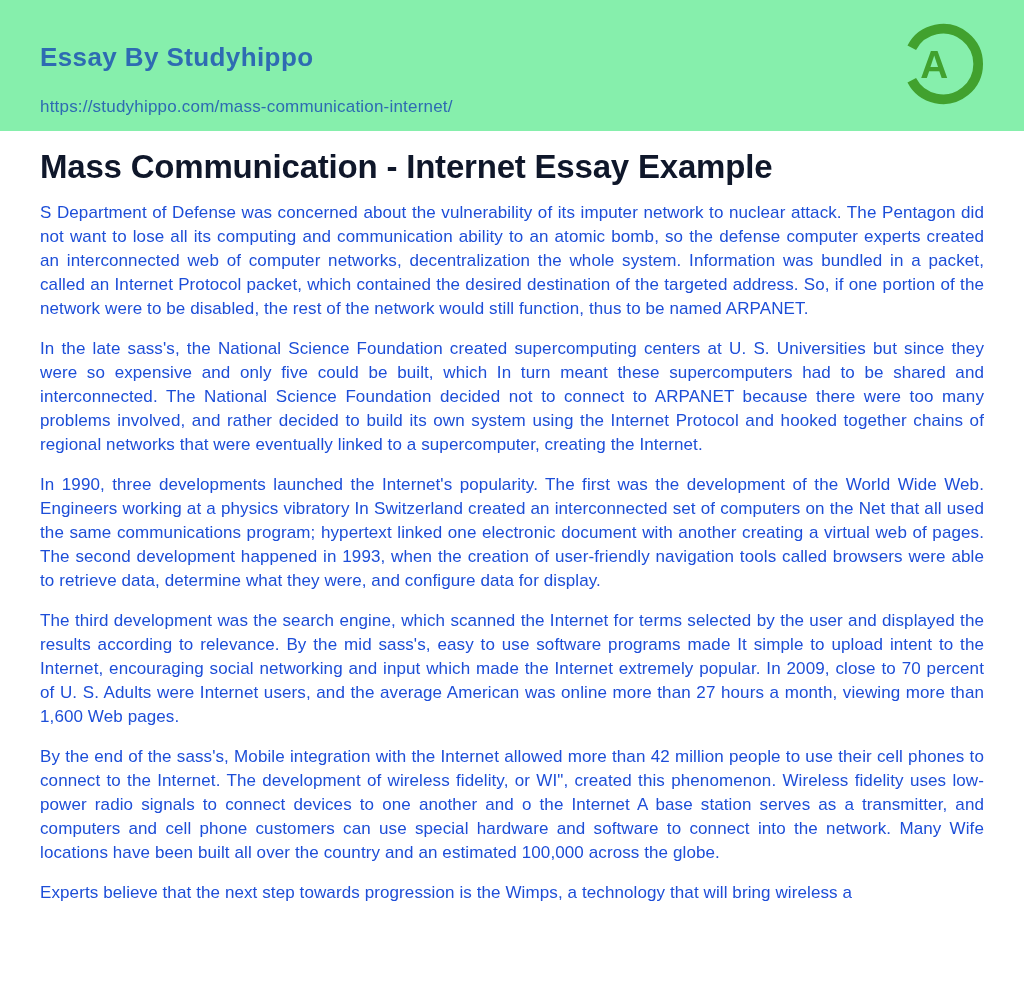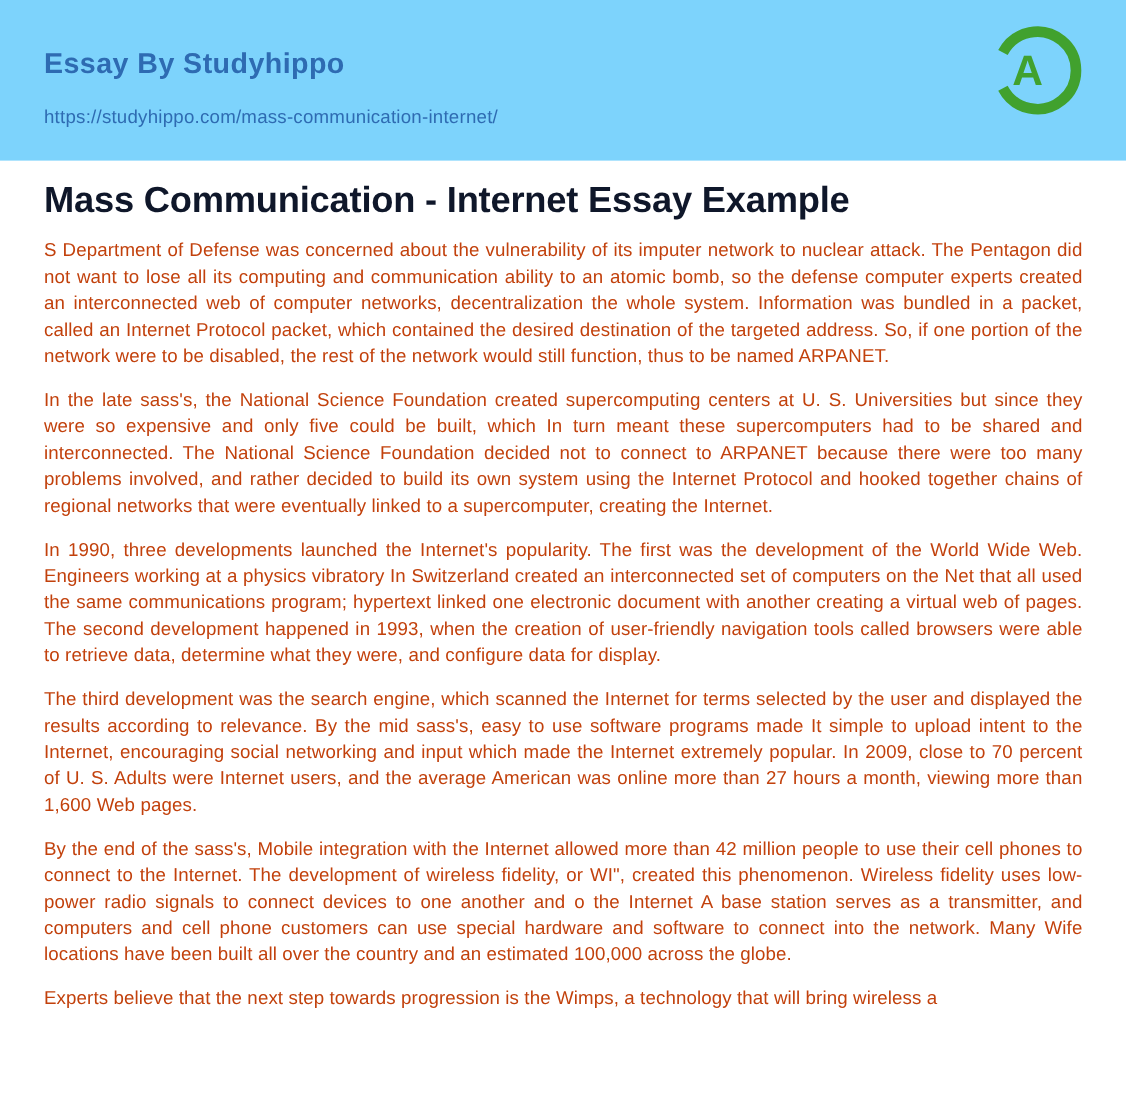--- a/index.html
+++ b/index.html
@@ -8,22 +8,22 @@
     height: 1003px;
     background: #ffffff;
     font-family: "Liberation Sans", sans-serif;
     overflow: hidden;
   }
 
   
   .header {
     position: relative;
     width: 1024px;
-    height: 146px;
-    background: #7dd3fc;
+    height: 131px;
+    background: #86efac;
     padding: 42px 40px 0 40px;
   }
   .header-title {
     font-size: 26px;
     font-weight: 700;
     color: #2e6bb2;
     letter-spacing: 0.4px;
   }
   .header-url {
     display: inline-block;
@@ -52,21 +52,21 @@
     font-size: 33px;
     font-weight: 700;
     color: #0f172a;
     letter-spacing: -0.2px;
     margin-bottom: 15px;
     white-space: nowrap;
   }
   .para {
     font-size: 17px;
     line-height: 24px;
-    color: #c2410c;
+    color: #1d4ed8;
     text-align: justify;
     margin-bottom: 16px;
     letter-spacing: 0.1px;
   }
   .para:last-child { text-align: left; }
 </style>
 </head>
 <body>
 
 <div class="header">

